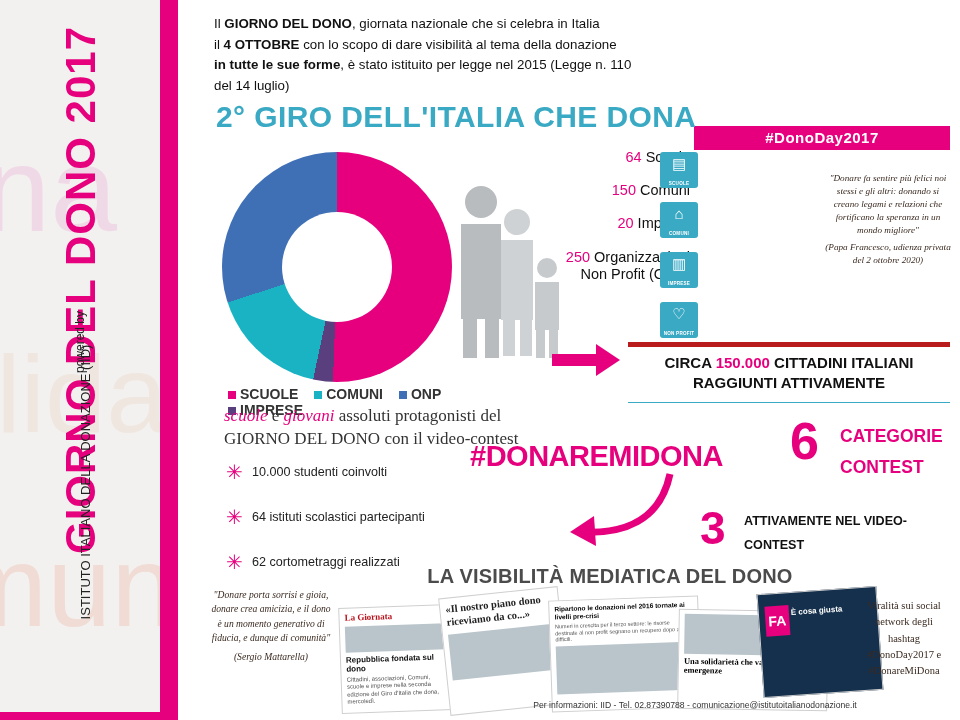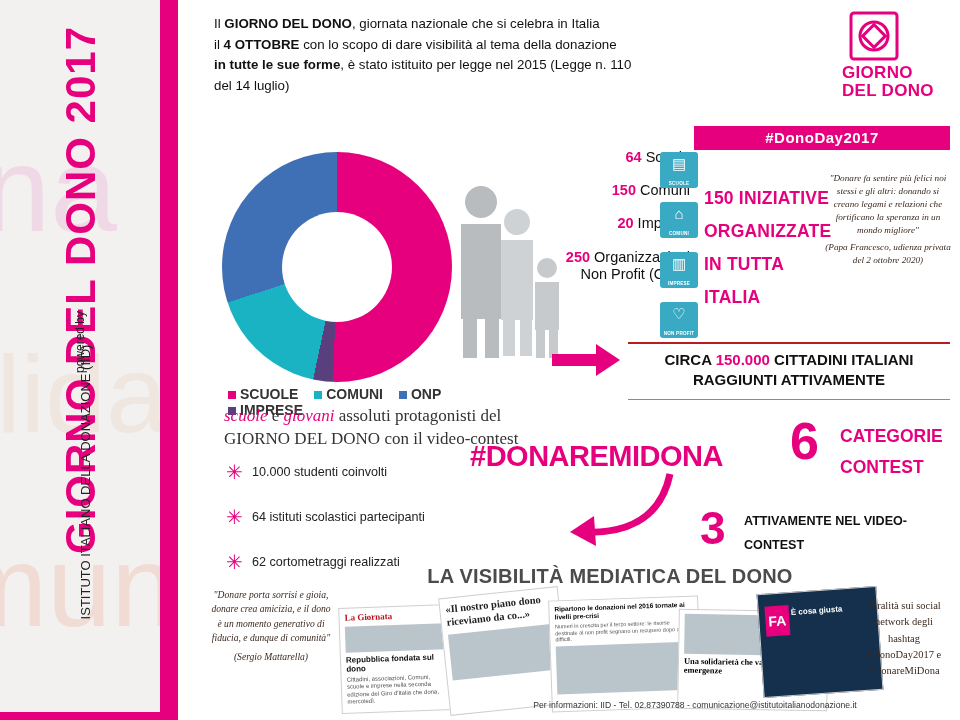--- a/index.html
+++ b/index.html
@@ -88,21 +88,21 @@
   .legend { position:absolute; left:228px; top:386px; width:250px; font-size:14px; font-weight:bold; color:#333; }
   .legend span.dot { display:inline-block; width:8px; height:8px; margin-right:4px; }
   .legend .it { display:inline-block; margin-right:12px; }
 
   
   .people { position:absolute; left:455px; top:160px; width:110px; height:200px; }
 
   
   .nums { position:absolute; left:500px; top:150px; width:190px; text-align:right; font-size:14.5px; line-height:1.1; color:#111; }
   .nums .row { margin-bottom:17px; }
-  .nums b { color:#e6007e; font-weight:bold; }
+  .nums b { color:#e6007e; font-weight:normal; }
   .nums .row.onp { line-height:1.2; }
 
   .badges { position:absolute; left:660px; top:152px; width:40px; }
   .badge { width:38px; height:36px; background:#3aa9c4; border-radius:3px; margin-bottom:14px; position:relative; }
   .badge .lbl { position:absolute; bottom:2px; left:0; right:0; text-align:center; font-size:4.6px; color:#fff; font-weight:bold; letter-spacing:.2px;}
   .badge .gl { position:absolute; top:4px; left:0; right:0; text-align:center; font-size:15px; color:#fff; line-height:15px;}
 
   .iniziative {
     position:absolute; left:704px; top:182px; width:130px; color:#e6007e;
     font-weight:bold; font-size:17.5px; line-height:33px; letter-spacing:.2px;
@@ -113,21 +113,21 @@
     position:absolute; left:824px; top:172px; width:128px;
     font-family:"Liberation Serif", serif; font-style:italic; font-size:9.2px;
     line-height:1.42; color:#3b2a20; text-align:center;
   }
 
   
   .arrow-pink { position:absolute; left:552px; top:340px; width:70px; height:40px; }
   .cittadini {
     position:absolute; left:628px; top:342px; width:322px; text-align:center;
     font-size:15px; font-weight:bold; color:#111; line-height:1.35;
-    border-top:2px solid #b91c1c; border-bottom:1px solid #3aa9c4; padding:6px 0 8px;
+    border-top:5px solid #b91c1c; border-bottom:1px solid #3aa9c4; padding:6px 0 8px;
   }
   .cittadini b { color:#e6007e; }
 
   
   .scuole-line {
     position:absolute; left:224px; top:405px; width:420px;
     font-family:"Liberation Serif", serif; font-size:17px; color:#333; line-height:1.35;
   }
   .scuole-line .pink-i { color:#e6007e; font-style:italic; }
   .bullets { position:absolute; left:226px; top:460px; width:300px; font-size:12.6px; color:#222; }
@@ -208,34 +208,24 @@
   <div class="bottom-pink"></div>
 
   <div class="intro">
     <span>Il </span><b>GIORNO DEL DONO</b><span>, giornata nazionale che si celebra in Italia</span><br>
     <span>il </span><b>4 OTTOBRE</b><span> con lo scopo di dare visibilità al tema della donazione</span><br>
     <b>in tutte le sue forme</b><span>, è stato istituito per legge nel 2015 (Legge n. 110</span><br>
     <span>del 14 luglio)</span>
   </div>
 
   <div class="logo-box">
-    <div class="gdd-logo">
-      <svg class="gdd-mark" viewBox="0 0 52 52">
-        <rect x="3" y="3" width="46" height="46" rx="3" fill="none" stroke="#e6007e" stroke-width="3"></rect>
-        <circle cx="26" cy="26" r="14" fill="none" stroke="#e6007e" stroke-width="3"></circle>
-        <rect x="18" y="18" width="16" height="16" transform="rotate(45 26 26)" fill="none" stroke="#e6007e" stroke-width="3"></rect>
-      </svg>
-      <div class="gdd-text">
-        <div>GIORNO</div>
-        <div>DEL DONO</div>
-      </div>
-    </div>
   </div>
   <div class="hashtag-bar">#DonoDay2017</div>
 
+  <div class="giro-title">2° GIRO DELL'ITALIA CHE DONA</div>
 
   <div class="donut-wrap">
     <div class="donut"></div>
   </div>
   <div class="legend">
     <span class="it"><span class="dot" style="background:#e6007e"></span><span>SCUOLE</span></span>
     <span class="it"><span class="dot" style="background:#19b3c4"></span><span>COMUNI</span></span>
     <span class="it"><span class="dot" style="background:#3f6fb5"></span><span>ONP</span></span>
     <span class="it"><span class="dot" style="background:#5a3f7f"></span><span>IMPRESE</span></span>
   </div>
@@ -280,25 +270,20 @@
     <div class="badge">
         <div class="gl">▥</div>
         <div class="lbl">IMPRESE</div>
       </div>
     <div class="badge">
         <div class="gl">♡</div>
         <div class="lbl">NON PROFIT</div>
       </div>
   </div>
 
-  <div class="iniziative">
-    <div>150 INIZIATIVE</div>
-    <div>ORGANIZZATE</div>
-    <div>IN TUTTA ITALIA</div>
-  </div>
 
   <div class="papa">
     <div>"Donare fa sentire più felici noi stessi e gli altri: donando si creano legami e relazioni che fortificano la speranza in un mondo migliore"</div>
     <div style="margin-top:4px;">(Papa Francesco, udienza privata del 2 ottobre 2020)</div>
   </div>
 
   <svg class="arrow-pink" viewBox="0 0 70 40">
     <path d="M0 14h44V4l24 16-24 16V26H0z" fill="#e6007e"></path>
   </svg>
 

